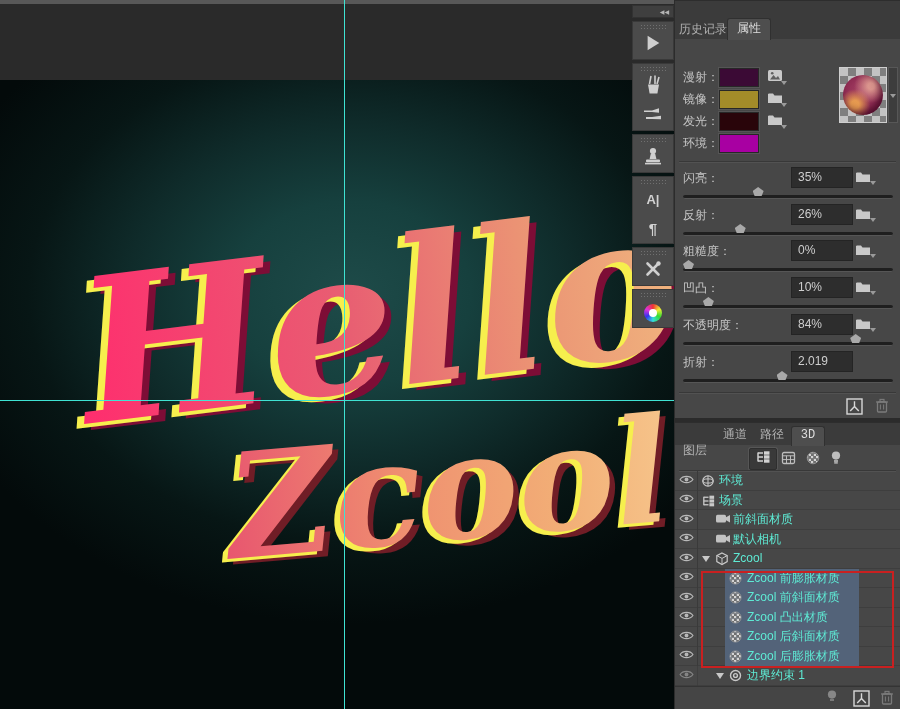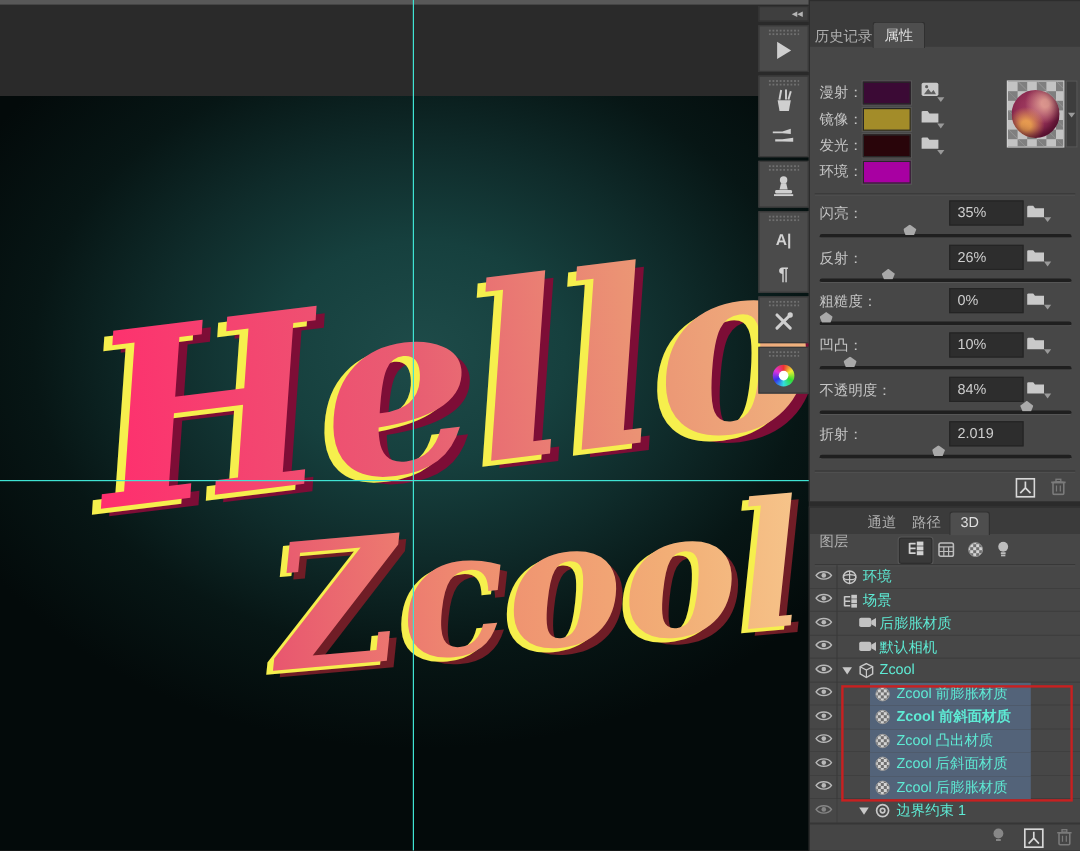--- a/index.html
+++ b/index.html
@@ -25,21 +25,21 @@
   .gripper{height:6px;width:26px;margin:2px auto 0;
     background-image:radial-gradient(#707070 0.8px, transparent 0.9px);
     background-size:3px 3px;}
   .dock-cell{height:29px;display:flex;align-items:center;justify-content:center;color:#d2d2d2;}
   .dock-cell .txt{font-size:13px;font-weight:bold;color:#d2d2d2;}
   
   #props{position:absolute;left:674px;top:0;width:226px;height:418px;background:#474747;
          border-left:1px solid #2c2c2c;box-sizing:border-box;}
   .tabbar{position:absolute;left:0;top:0;width:100%;background:#3b3b3b;border-top:1px solid #2d2d2d;}
   #pp-tabbar{height:38px;}
-  .tab{position:absolute;font-size:12px;color:#b0b0b0;}
+  .tab{position:absolute;font-size:12px;color:#b0b0b0;font-family:Liberation Mono, monospace;}
   .tab.active{background:#4e4e4e;color:#dedede;border:1px solid #303030;border-bottom:none;
     border-radius:3px 3px 0 0;}
   #pp-header{position:absolute;left:0;top:40px;width:100%;height:26px;}
   .pressed-box{position:absolute;background:#393939;border:1px solid #2e2e2e;
     box-shadow:0 0 0 1px #565656;border-radius:2px;display:flex;align-items:center;justify-content:center;}
   #pp-title{position:absolute;left:62px;top:5px;font-size:13px;color:#d3d3d3;}
   .prop-label{position:absolute;left:8px;font-size:12px;color:#c6c6c6;}
   .swatch{position:absolute;left:44px;width:38px;height:17px;border:1px solid #272727;box-shadow:0 0 0 1px #555;}
   .src-icon{position:absolute;left:92px;top:1px;}
   .mini-caret{position:absolute;width:0;height:0;border-left:3px solid transparent;
@@ -403,21 +403,21 @@
           <div class="eye-cell">
             <span><svg width="15" height="11" viewBox="0 0 16 12">
                 <path d="M1 6 C4 1.5 12 1.5 15 6 C12 10.5 4 10.5 1 6 Z" fill="none" stroke="#b8b8b8" stroke-width="1.3"></path>
                 <circle cx="8" cy="6" r="2.1" fill="#b8b8b8"></circle>
               </svg></span>
           </div>
           <span class="row-icon" style="left: 40px;"><span><svg width="16" height="11" viewBox="0 0 16 11">
                 <rect x="1" y="1.8" width="10" height="7.8" rx="1.5" fill="#c2c2c2"></rect>
                 <path d="M11 4.2 L15 2 L15 9.4 L11 7.2 Z" fill="#c2c2c2"></path>
               </svg></span></span>
-          <span class="row-label" style="left: 58px;">后膨胀材质</span>
+          <span class="row-label" style="left: 58px;">前斜面材质</span>
         </div>
         <div class="tree-row" style="top: 58.5px;">
           <div class="eye-cell">
             <span><svg width="15" height="11" viewBox="0 0 16 12">
                 <path d="M1 6 C4 1.5 12 1.5 15 6 C12 10.5 4 10.5 1 6 Z" fill="none" stroke="#b8b8b8" stroke-width="1.3"></path>
                 <circle cx="8" cy="6" r="2.1" fill="#b8b8b8"></circle>
               </svg></span>
           </div>
           <span class="row-icon" style="left: 40px;"><span><svg width="16" height="11" viewBox="0 0 16 11">
                 <rect x="1" y="1.8" width="10" height="7.8" rx="1.5" fill="#c2c2c2"></rect>
@@ -445,21 +445,21 @@
             <span><svg width="15" height="11" viewBox="0 0 16 12">
                 <path d="M1 6 C4 1.5 12 1.5 15 6 C12 10.5 4 10.5 1 6 Z" fill="none" stroke="#b8b8b8" stroke-width="1.3"></path>
                 <circle cx="8" cy="6" r="2.1" fill="#b8b8b8"></circle>
               </svg></span>
           </div>
           <span class="row-icon" style="left: 54px;"><span><svg width="13" height="13" viewBox="0 0 13 13">
                 <circle cx="6.5" cy="6.5" r="5.6" fill="url(#chk)" stroke="#9a9a9a" stroke-width="0.8"></circle>
               </svg></span></span>
           <span class="row-label" style="left: 72px;">Zcool 前膨胀材质</span>
         </div>
-        <div class="tree-row" style="top: 117px; font-weight: bold;">
+        <div class="tree-row" style="top: 117px;">
           <div class="row-sel" style="background: rgb(83, 99, 121);"></div>
           <div class="eye-cell">
             <span><svg width="15" height="11" viewBox="0 0 16 12">
                 <path d="M1 6 C4 1.5 12 1.5 15 6 C12 10.5 4 10.5 1 6 Z" fill="none" stroke="#b8b8b8" stroke-width="1.3"></path>
                 <circle cx="8" cy="6" r="2.1" fill="#b8b8b8"></circle>
               </svg></span>
           </div>
           <span class="row-icon" style="left: 54px;"><span><svg width="13" height="13" viewBox="0 0 13 13">
                 <circle cx="6.5" cy="6.5" r="5.6" fill="url(#chk)" stroke="#9a9a9a" stroke-width="0.8"></circle>
               </svg></span></span>

